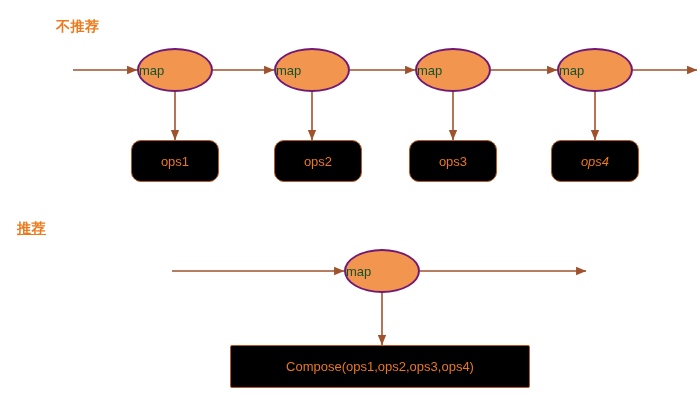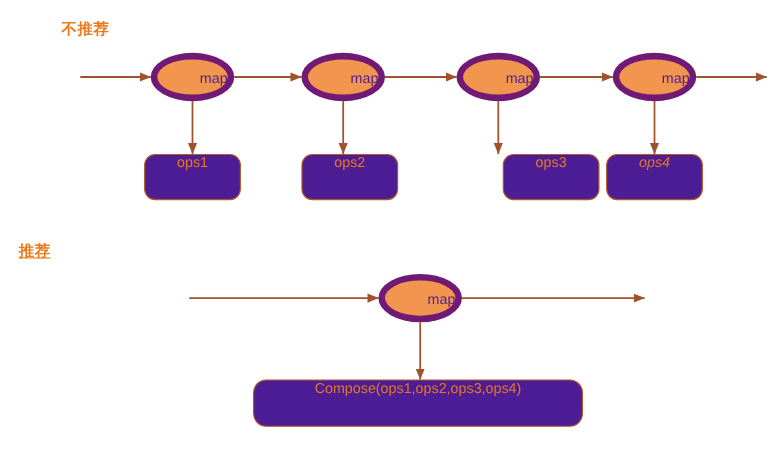--- a/index.html
+++ b/index.html
@@ -34,41 +34,41 @@
     white-space: nowrap;
     line-height: 1;
   }
   #label-not-recommended { left: 16px; top: 19px; margin-left: 40px; }
   #label-recommended    { left: 17px; top: 221px; text-decoration: underline; }
 
   
   .node-ellipse {
     position: absolute;
     background: #F2954E;
-    border: 6px solid #701a75;
+    border: 2px solid #701a75;
     border-radius: 50%;
     box-sizing: border-box;
     display: flex;
     align-items: center;
-    justify-content: flex-end;
-    color: #4c1d95;
+    justify-content: flex-start;
+    color: #14532d;
     font-size: 13px;
     font-family: "Liberation Sans", "DejaVu Sans", sans-serif;
     line-height: 1;
   }
 
   
   .node-rect {
     position: absolute;
-    background: #4c1d95;
+    background: #000000;
     border: 1px solid #B5591F;
     border-radius: 10px;
     box-sizing: border-box;
     display: flex;
-    align-items: flex-start;
+    align-items: center;
     justify-content: center;
     color: #E87722;
     font-size: 13px;
     font-family: "Liberation Sans", "DejaVu Sans", sans-serif;
     line-height: 1;
     white-space: nowrap;
   }
 
   .node-label { pointer-events: none; }
 </style>
@@ -122,26 +122,26 @@
 <div class="node-ellipse" style="left:557px; top:48px; width:76px; height:44px;">
   <span class="node-label">map</span>
 </div>
 
 <div class="node-rect" style="left:131px; top:140px; width:88px; height:42px;">
   <span class="node-label">ops1</span>
 </div>
 <div class="node-rect" style="left:274px; top:140px; width:88px; height:42px;">
   <span class="node-label">ops2</span>
 </div>
-<div class="node-rect" style="left:409px; top:140px; width:88px; height:42px;margin-left:48px;">
+<div class="node-rect" style="left:409px; top:140px; width:88px; height:42px;">
   <span class="node-label">ops3</span>
 </div>
 <div class="node-rect" style="left:551px; top:140px; width:88px; height:42px;font-style:italic;">
   <span class="node-label">ops4</span>
 </div>
 
 <div class="node-ellipse" style="left:344px; top:249px; width:76px; height:44px;">
   <span class="node-label">map</span>
 </div>
 
-<div class="node-rect" style="left:230px; top:345px; width:300px; height:43px; border-radius:12px;">
+<div class="node-rect" style="left:230px; top:345px; width:300px; height:43px; border-radius:2px;">
   <span class="node-label">Compose(ops1,ops2,ops3,ops4)</span>
 </div>
 
 </body></html>

